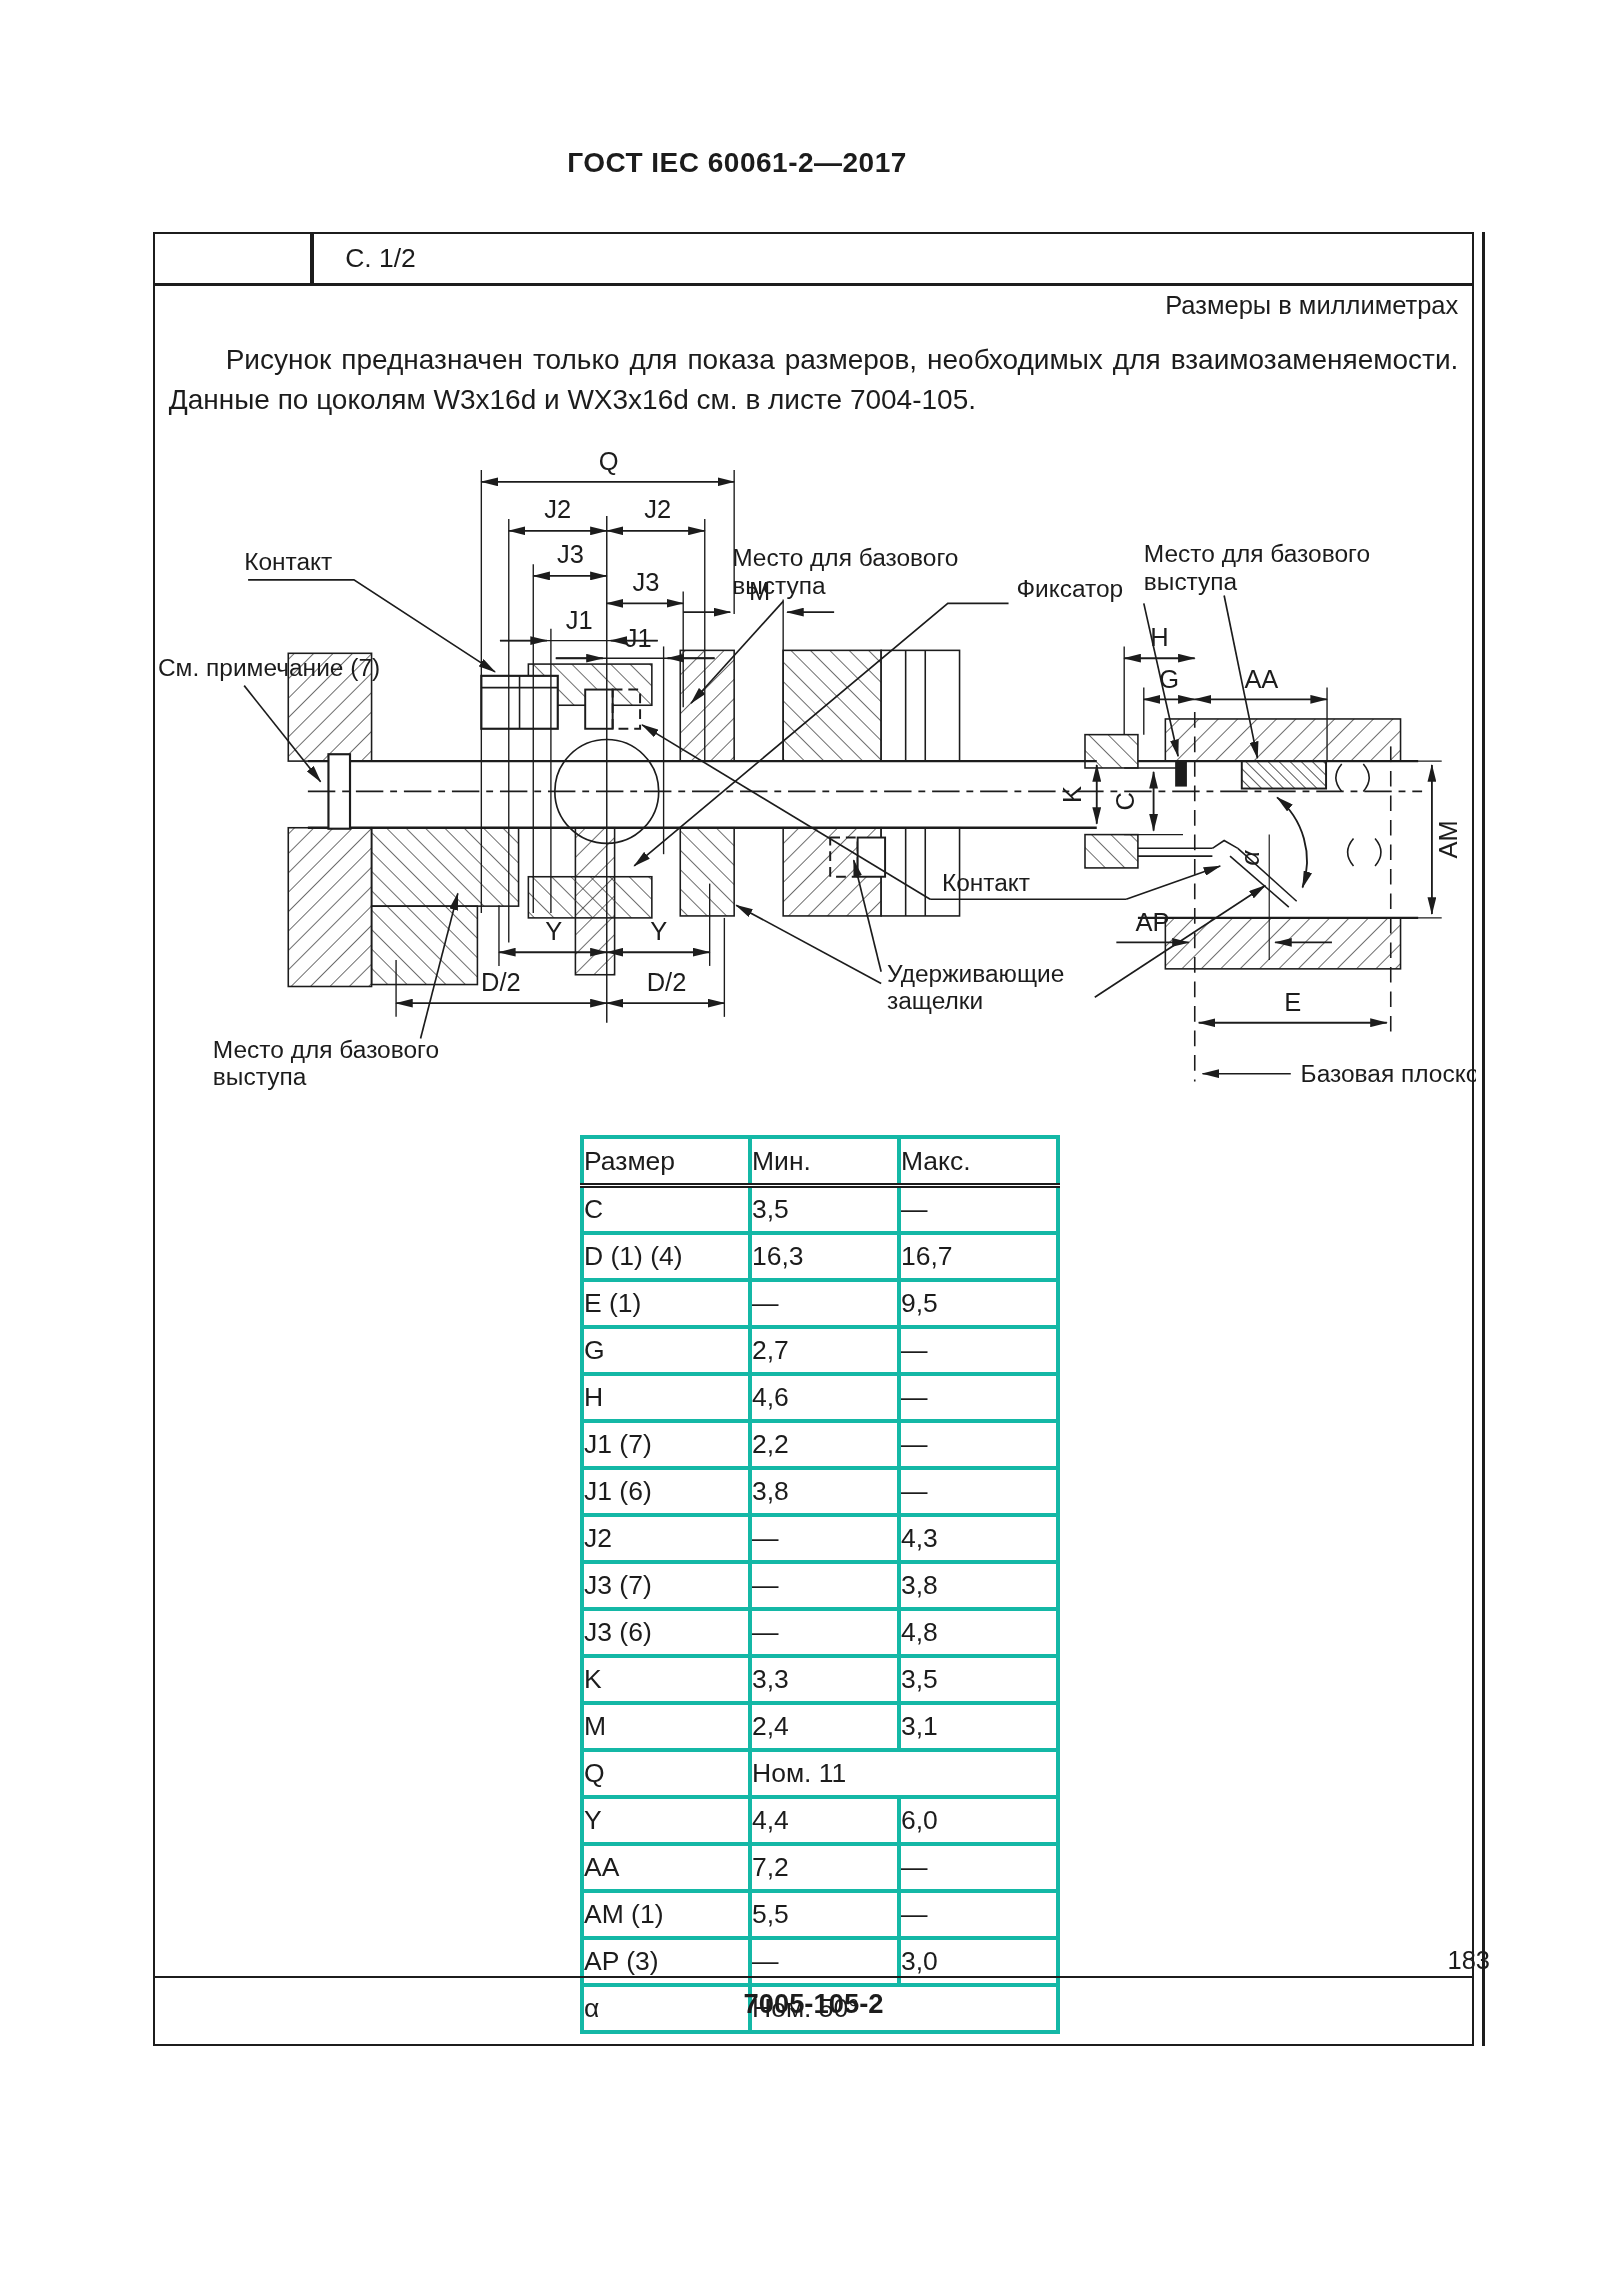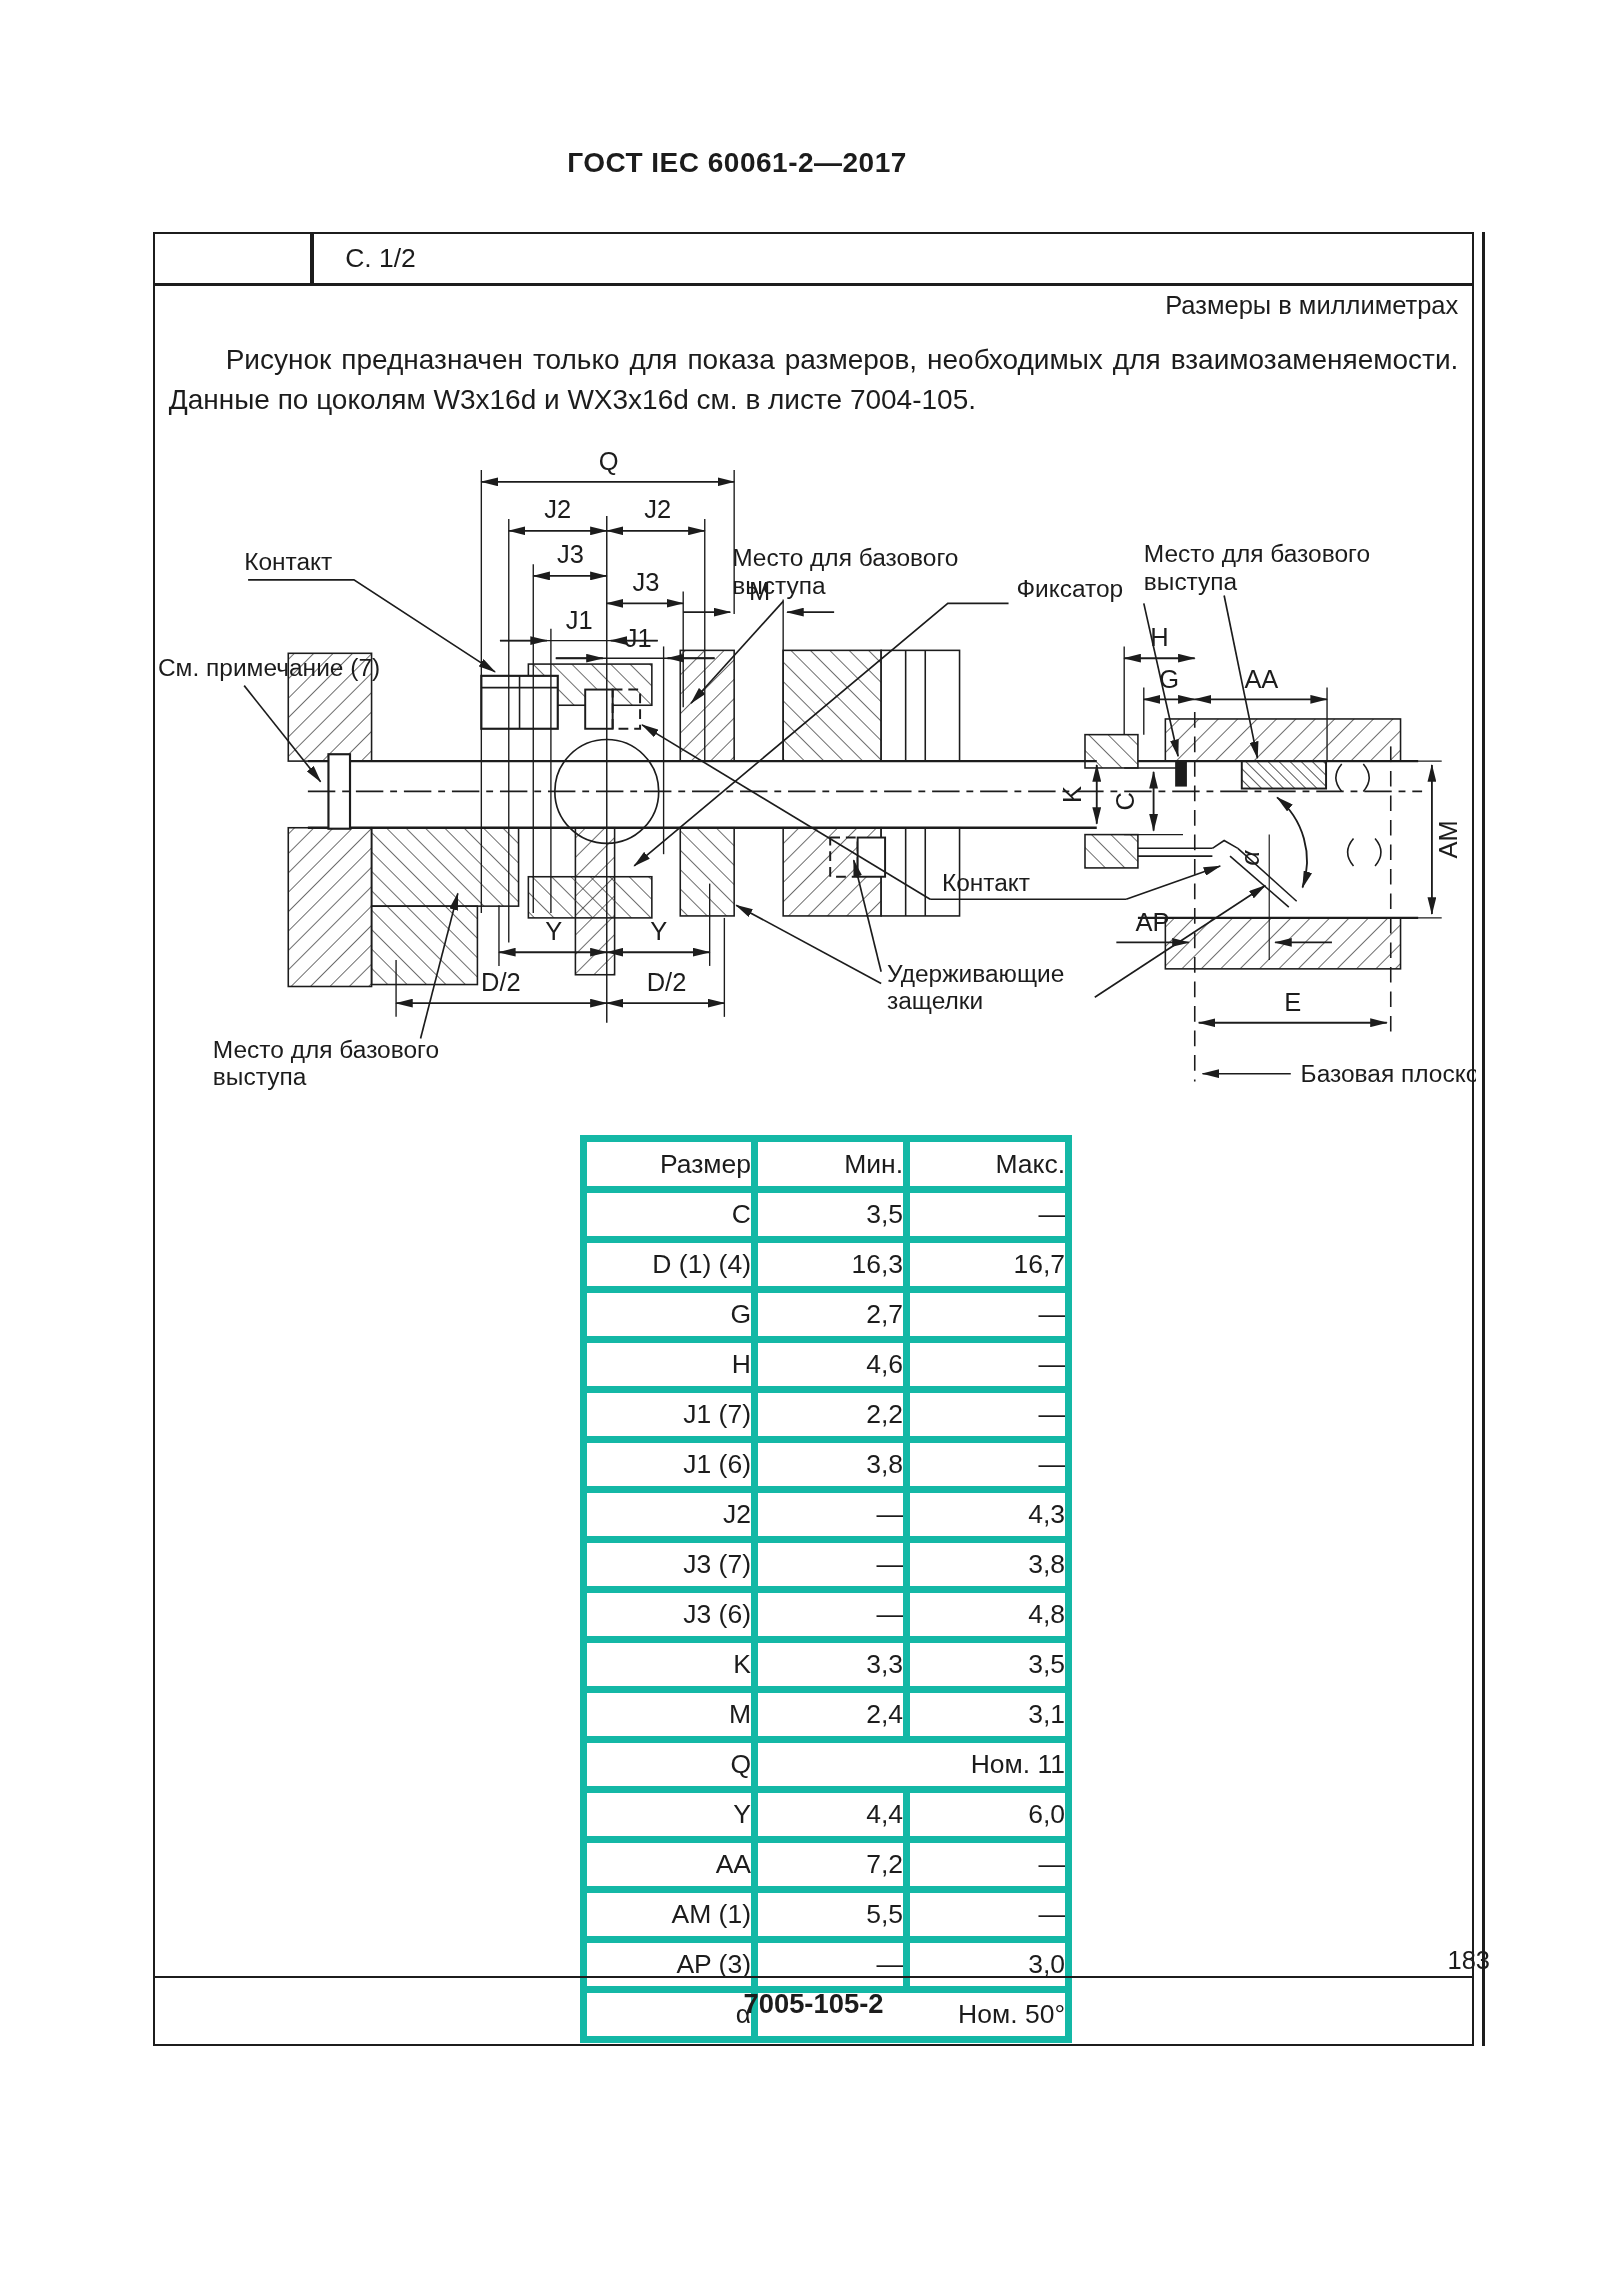--- a/index.html
+++ b/index.html
@@ -42,21 +42,21 @@
   }
   .drawing text{font-family:"Liberation Sans", sans-serif;fill:#1c1c1c;}
   .lbl{font-size:25px;}
   .dimlbl{font-size:26px;}
   .alpha{font-size:27px;font-style:italic;}
   .dims-table{
     position:absolute;top:901px;left:425px;border-collapse:collapse;
     font-size:26.5px;
   }
   .dims-table td,.dims-table th{
-    border:7px solid #14b8a6;text-align:right;vertical-align:middle;
+    border:4px solid #14b8a6;text-align:left;vertical-align:middle;
     padding:0;height:43px;font-weight:normal;
   }
   .dims-table th{height:44px;border-bottom:5.9px double #1c1c1c;}
   .dims-table{border:2.9px solid #1c1c1c;}
   .col-name{width:164px;}
   .col-min{width:145px;}
   .col-max{width:155px;}
   .footer-band{
     position:absolute;left:0;right:0;bottom:14px;height:52px;
     border-top:2.9px solid #1c1c1c;display:flex;align-items:center;justify-content:center;
@@ -284,20 +284,25 @@
           <td>C</td>
           <td>3,5</td>
           <td>—</td>
         </tr>
     <tr>
           <td>D (1) (4)</td>
           <td>16,3</td>
           <td>16,7</td>
         </tr>
     <tr>
+          <td>E (1)</td>
+          <td>—</td>
+          <td>9,5</td>
+        </tr>
+    <tr>
           <td>G</td>
           <td>2,7</td>
           <td>—</td>
         </tr>
     <tr>
           <td>H</td>
           <td>4,6</td>
           <td>—</td>
         </tr>
     <tr>

